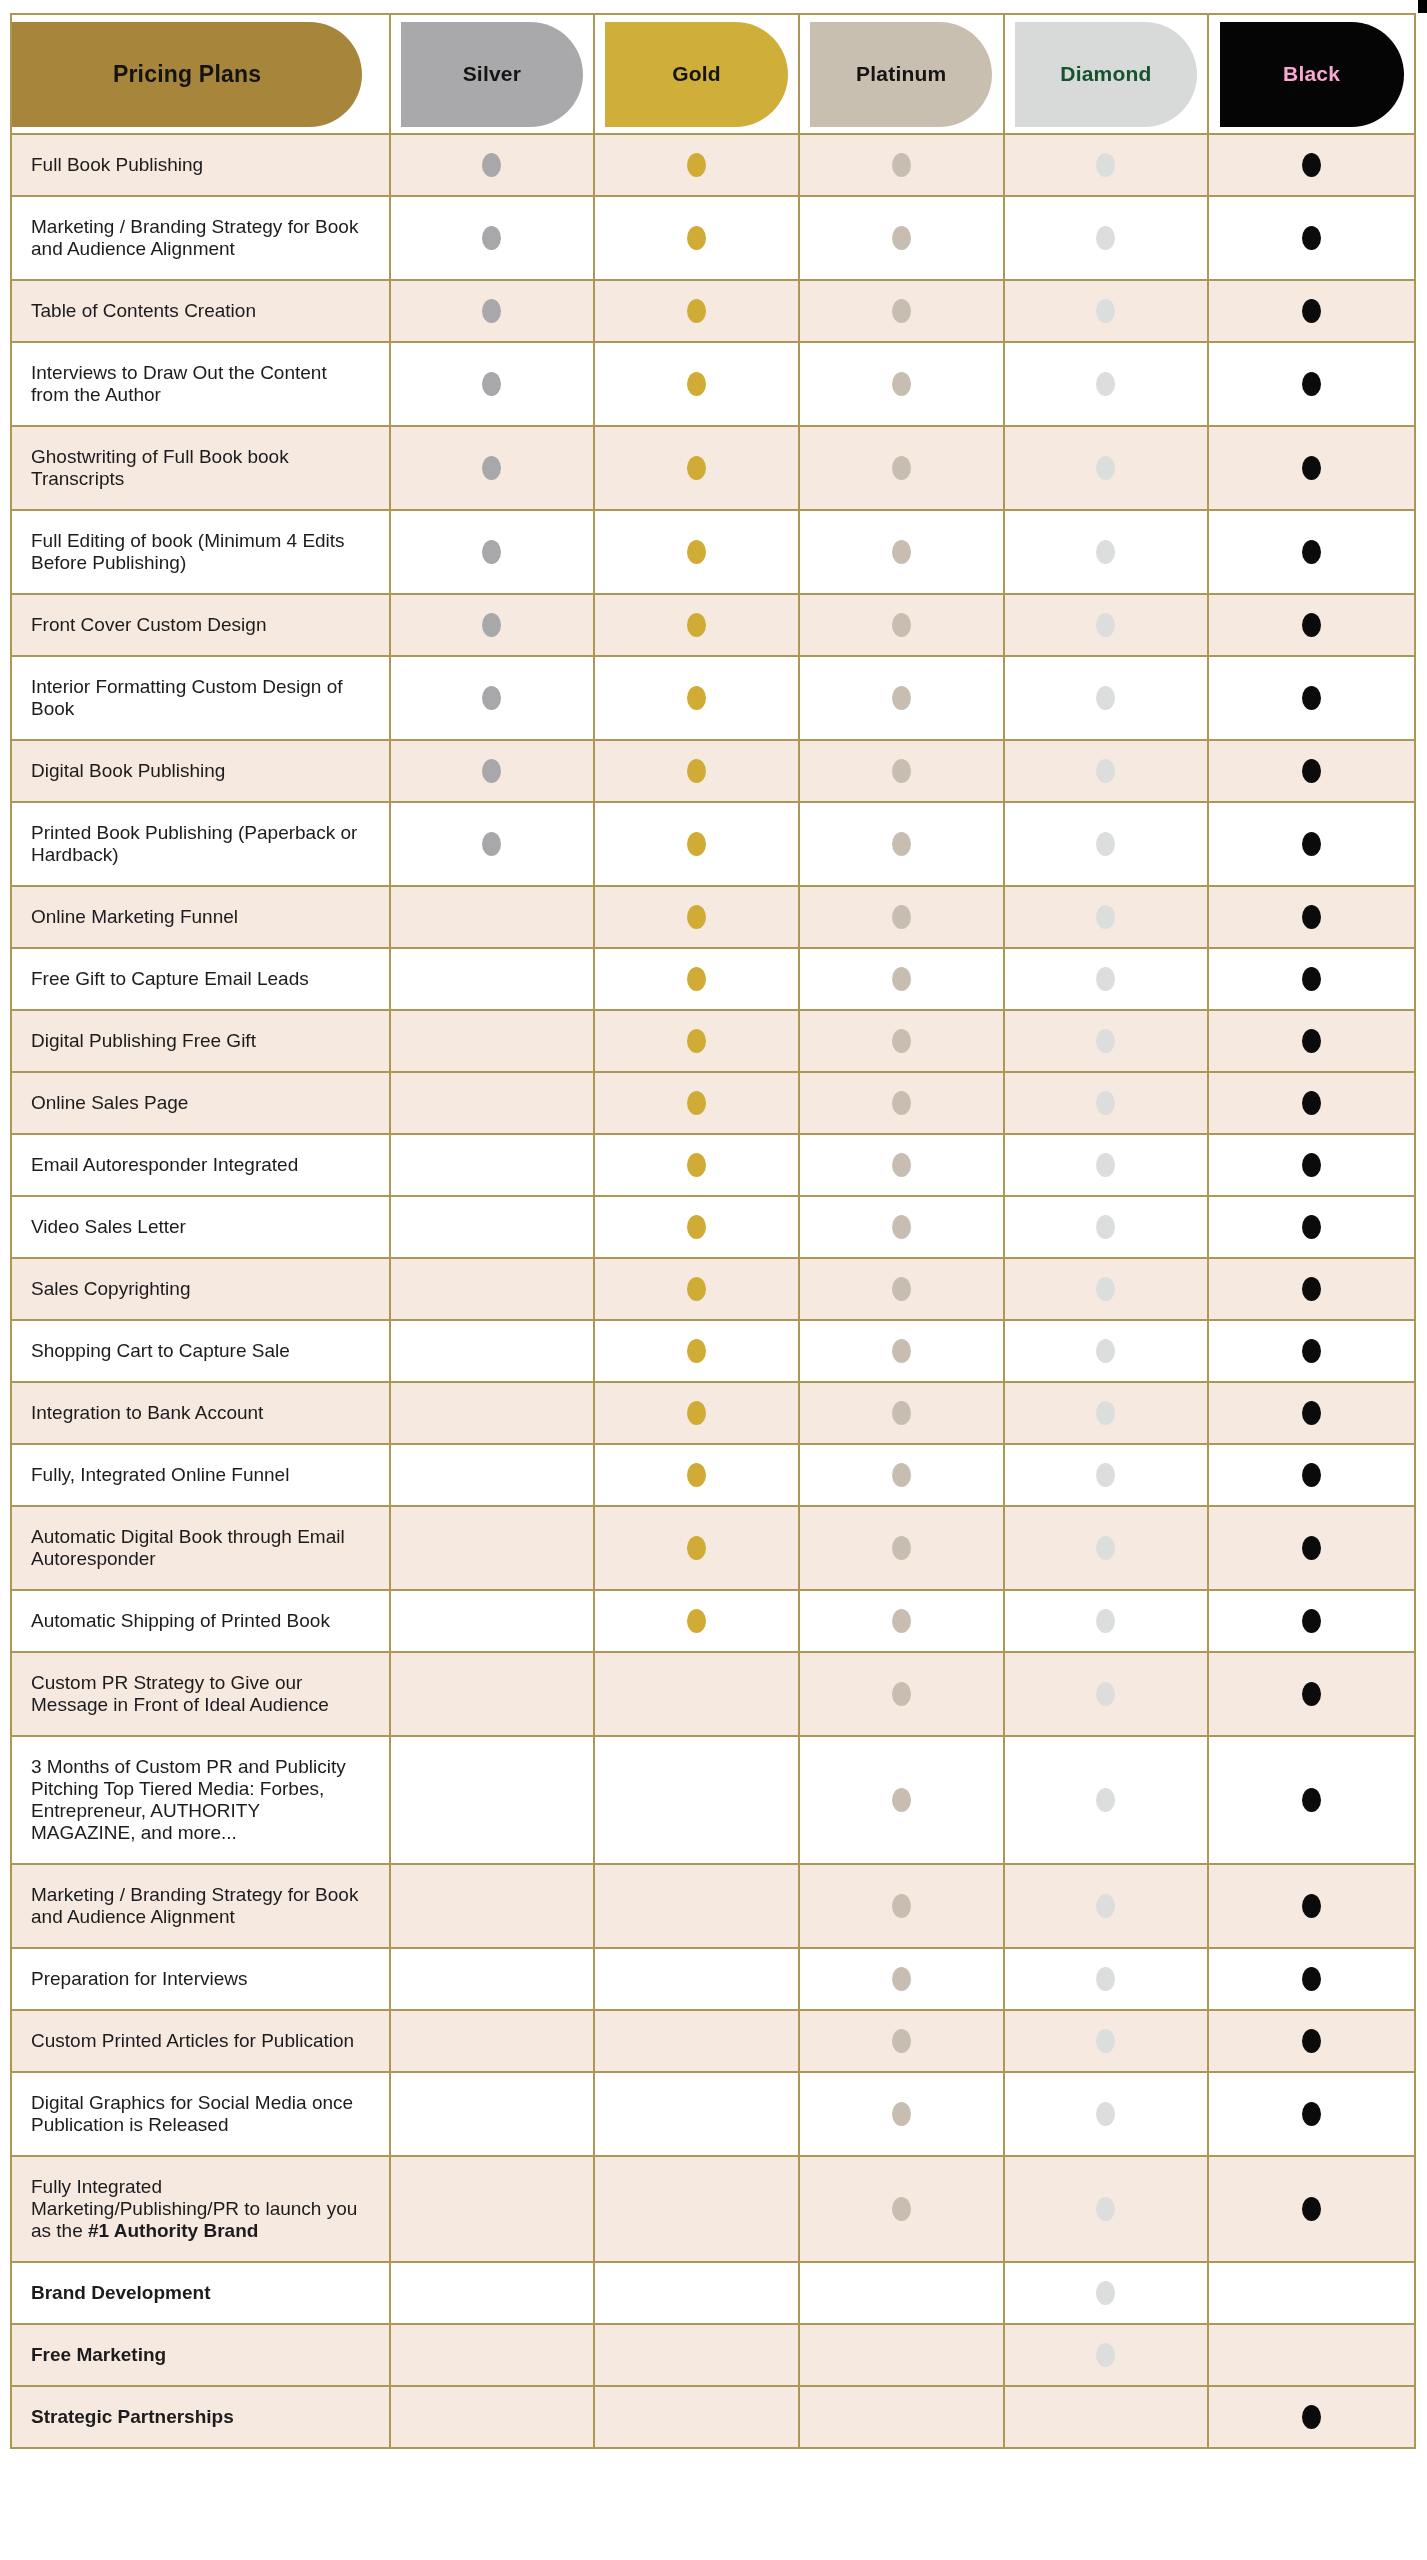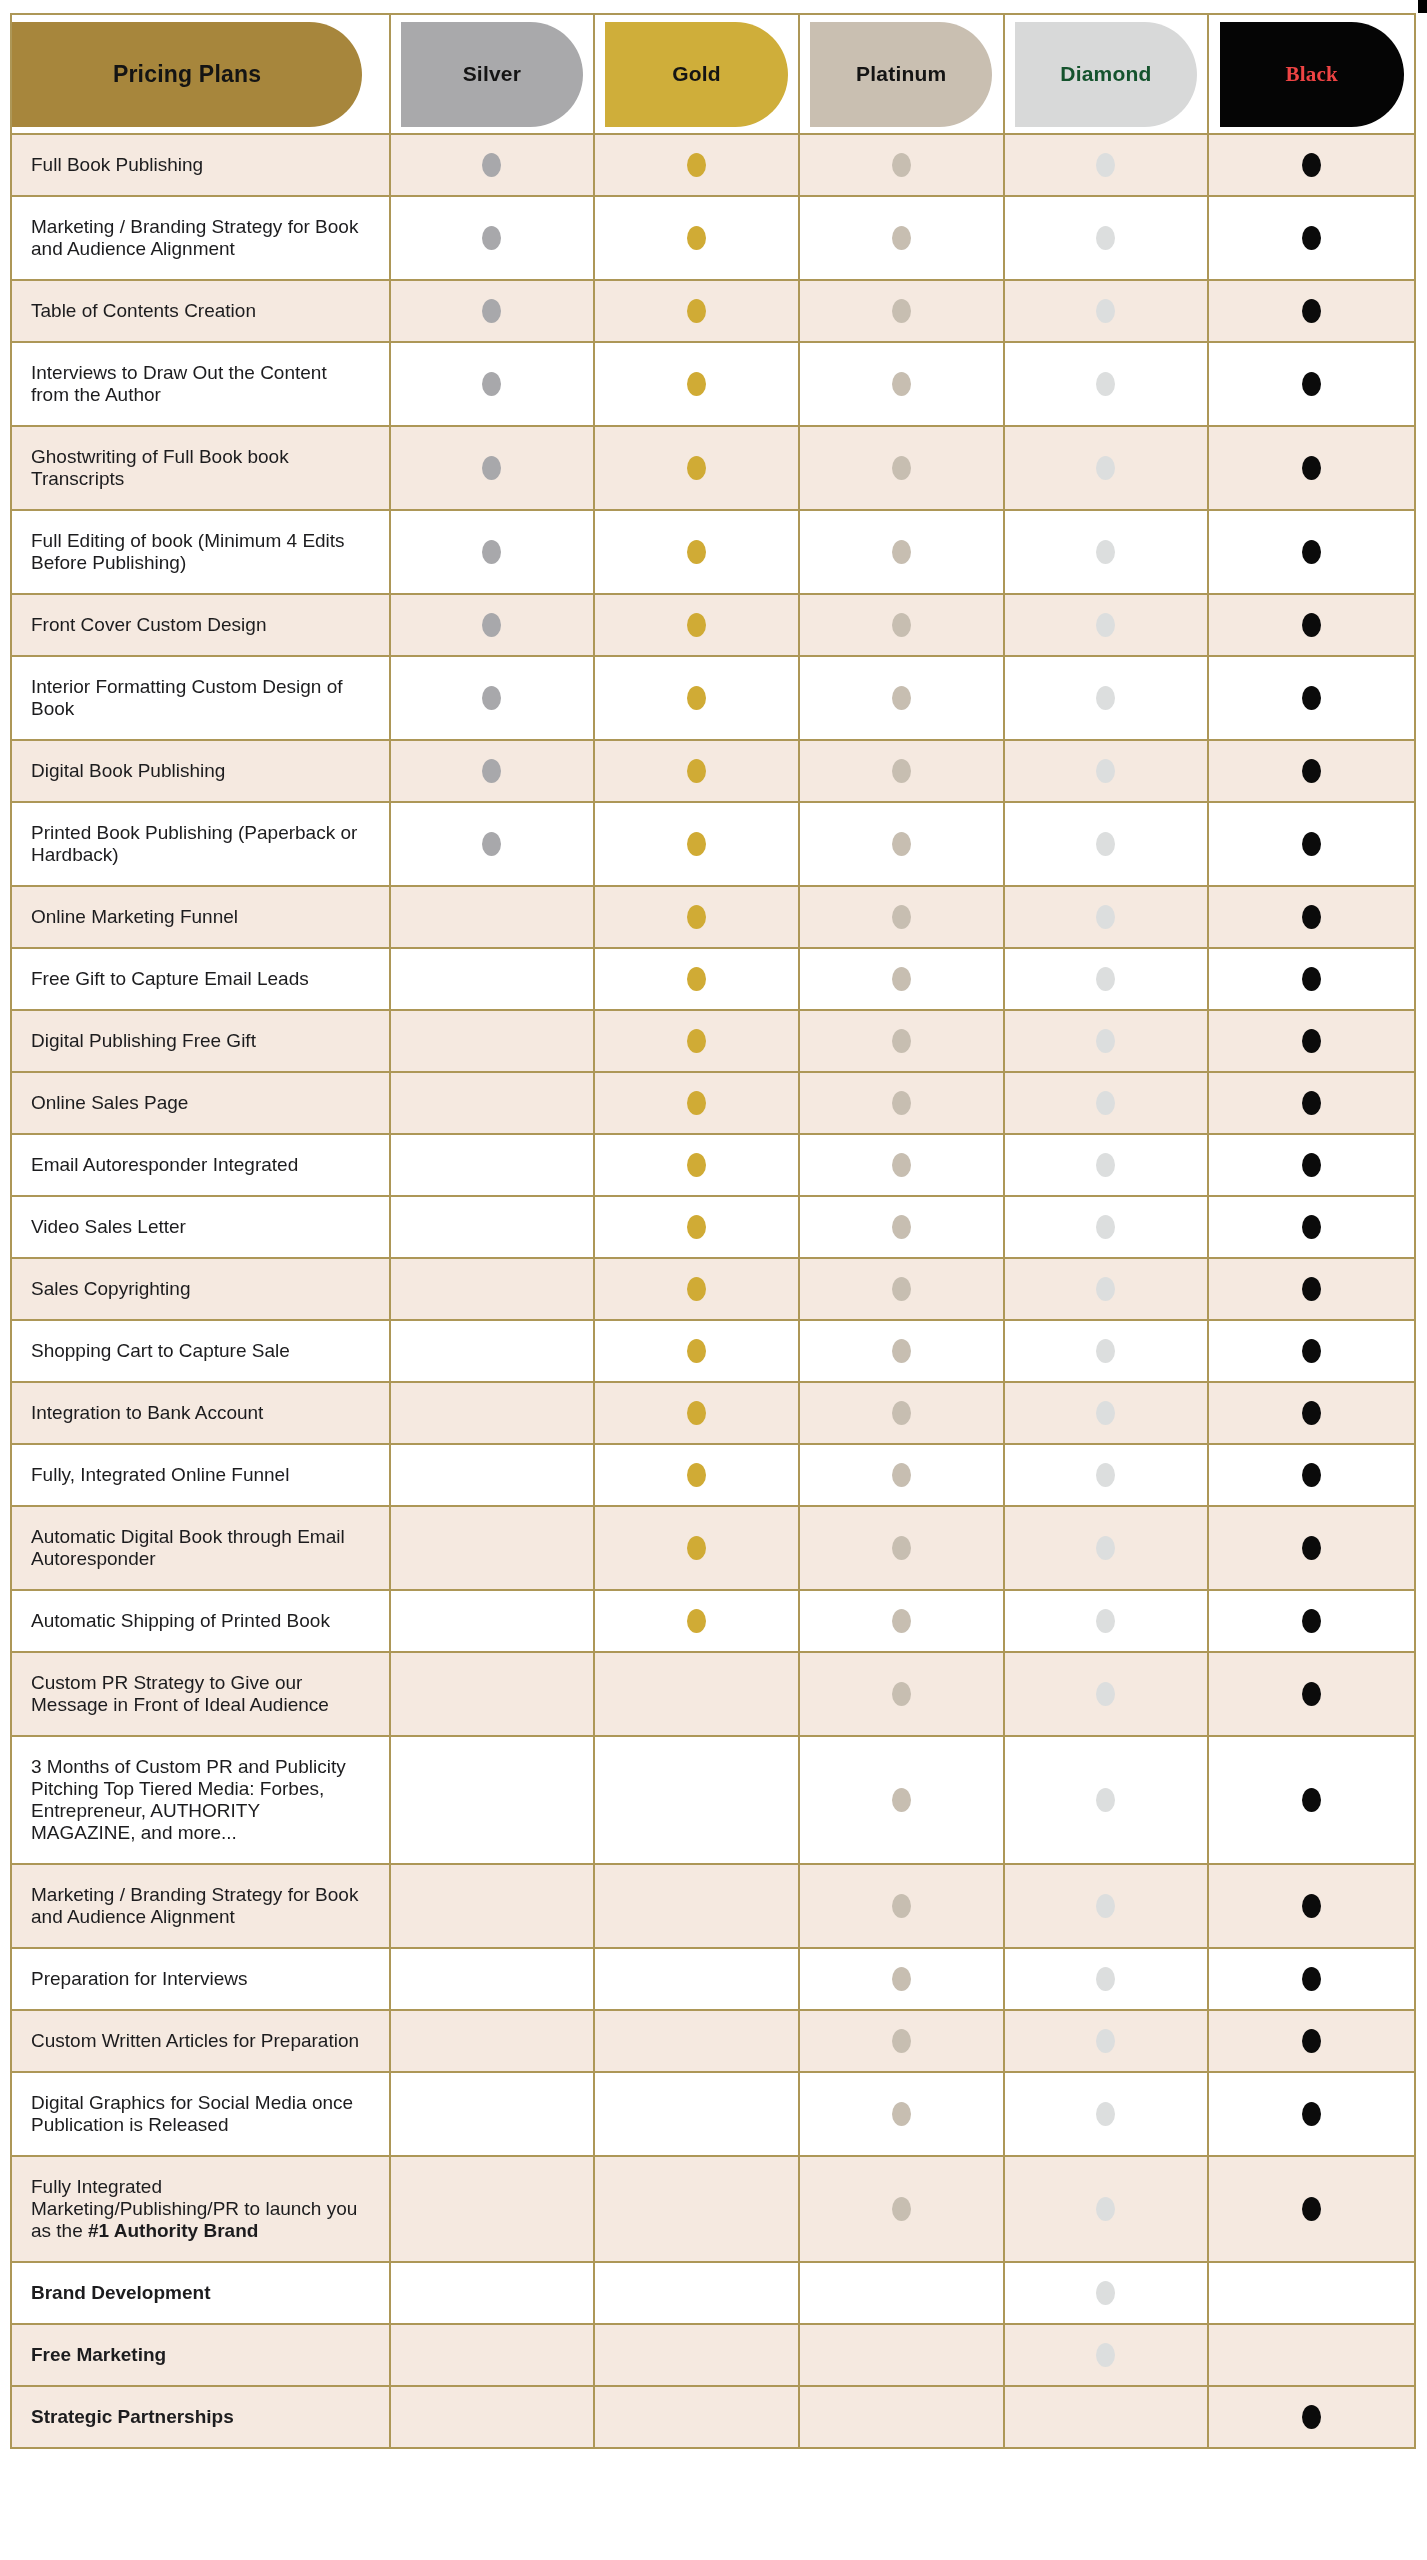--- a/index.html
+++ b/index.html
@@ -95,21 +95,21 @@
         <div class="cell plan-col">
           <div class="pill plan-pill" style="background: rgb(207, 174, 58); color: rgb(20, 20, 20);">Gold</div>
         </div>
         <div class="cell plan-col">
           <div class="pill plan-pill" style="background: rgb(201, 191, 177); color: rgb(20, 20, 20);">Platinum</div>
         </div>
         <div class="cell plan-col">
           <div class="pill plan-pill" style="background: rgb(216, 217, 217); color: #14532d;">Diamond</div>
         </div>
         <div class="cell plan-col">
-          <div class="pill plan-pill" style="background: rgb(5, 5, 5); color: #ef4444; font-family: Liberation Serif, serif;">Black</div>
+          <div class="pill plan-pill" style="background: rgb(5, 5, 5); color: #f9a8d4;">Black</div>
         </div>
       </div>
 
   <div class="t-row beige">
         <div class="cell feature-col">
           <div class="feature-text"><span>Full Book Publishing</span></div>
         </div>
         <div class="cell plan-col">
           <span class="dot" style="background: rgb(168, 168, 171);"></span>
         </div>
@@ -581,21 +581,21 @@
         </div>
         <div class="cell plan-col">
           <span class="dot" style="background: rgb(220, 222, 222);"></span>
         </div>
         <div class="cell plan-col">
           <span class="dot" style="background: rgb(11, 11, 11);"></span>
         </div>
       </div>
       <div class="t-row beige">
         <div class="cell feature-col">
-          <div class="feature-text"><span>Custom Written Articles for Preparation</span></div>
+          <div class="feature-text"><span>Custom Printed Articles for Publication</span></div>
         </div>
         <div class="cell plan-col"></div>
         <div class="cell plan-col"></div>
         <div class="cell plan-col">
           <span class="dot" style="background: rgb(199, 190, 177);"></span>
         </div>
         <div class="cell plan-col">
           <span class="dot" style="background: rgb(220, 222, 222);"></span>
         </div>
         <div class="cell plan-col">

